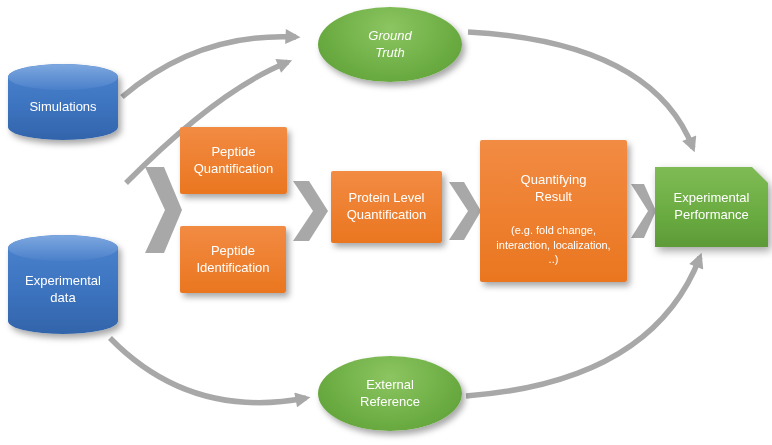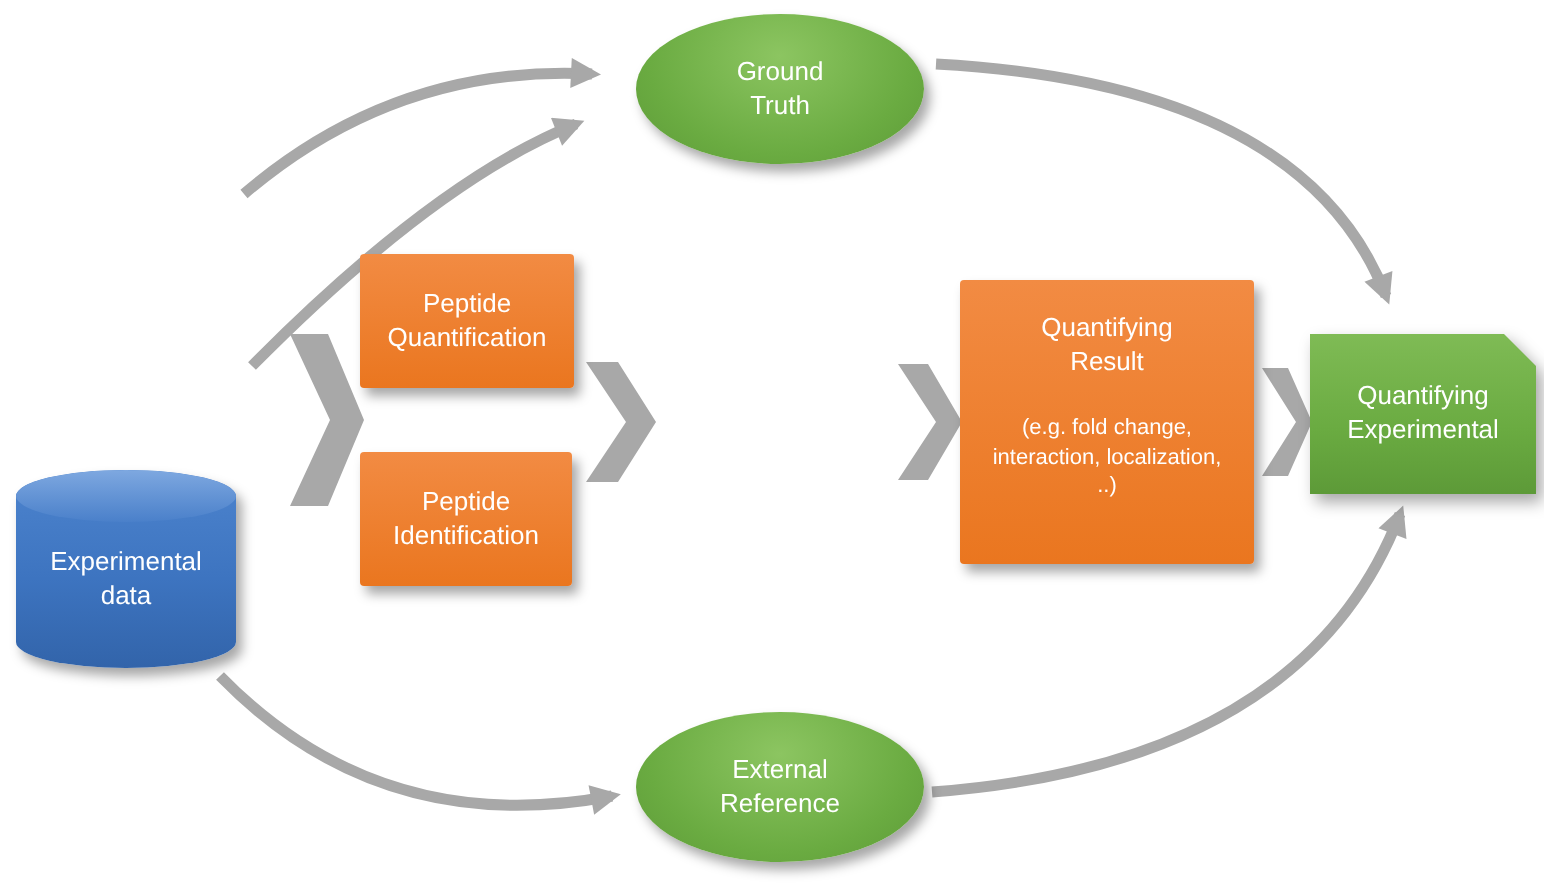--- a/index.html
+++ b/index.html
@@ -44,21 +44,21 @@
     background: radial-gradient(ellipse at 50% 28%, #8cc561 0%, var(--green, #6aab41) 65%, #5d9a38 100%);
     box-shadow: 3px 4px 6px rgba(0,0,0,0.35);
   }
 
   
   .obox {
     background: linear-gradient(180deg, #f28b43 0%, var(--orange, #ea761f) 100%);
     border-radius: 2px;
     box-shadow: 3px 4px 6px rgba(0,0,0,0.35);
   }
-  .obox.tall { flex-direction: column; justify-content: flex-start; padding-top: 16px; }
+  .obox.tall { flex-direction: column; justify-content: flex-start; padding-top: 32px; }
   .obox .detail { margin-top: 17px; font-size: 11px; line-height: 1.35; }
 
   
   .snip-wrap { position: absolute; filter: drop-shadow(3px 4px 4px rgba(0,0,0,0.35)); }
   .snip {
     position: relative; width: 100%; height: 100%;
     display: flex; align-items: center; justify-content: center;
     text-align: center; color: #fff; font-size: 13px; line-height: 1.3;
     background: linear-gradient(180deg, #7fbb55 0%, var(--green, #68a940) 60%, #5d9a38 100%);
     clip-path: polygon(0 0, calc(100% - 16px) 0, 100% 16px, 100% 100%, 0 100%);
@@ -84,41 +84,47 @@
     <path class="flow" marker-end="url(#ah)" d="M 468 32 Q 652 42 693 148"></path>
     <path class="flow" marker-end="url(#ah)" d="M 110 338 Q 190 420 306 398"></path>
     <path class="flow" marker-end="url(#ah)" d="M 466 396 Q 652 382 700 257"></path>
 
     <polygon class="block" points="145,167 164,167 182,210 164,253 145,253 165,210"></polygon>
     <polygon class="block" points="293,181 309,181 328,211 309,241 293,241 313,211"></polygon>
     <polygon class="block" points="449,182 464,182 481,211 464,240 449,240 468,211"></polygon>
     <polygon class="block" points="631,184 644,184 656,211 644,238 631,238 648,211"></polygon>
   </svg>
 
+  <div class="node cylinder" style="left:8px; top:64px; width:110px; height:76px;">
+    <span class="lbl w90">Simulations</span>
+  </div>
   <div class="node cylinder" style="left:8px; top:235px; width:110px; height:99px;">
     <span class="lbl w90">Experimental data</span>
   </div>
 
-  <div class="node ellipse" style="left:318px; top:7px; width:144px; height:75px;">
+  <div class="node ellipse" style="left:318px; top:7px; width:144px; height:75px;font-style:italic;">
     <span class="lbl w60">Ground Truth</span>
   </div>
   <div class="node ellipse" style="left:318px; top:356px; width:144px; height:75px;">
     <span class="lbl w70">External Reference</span>
   </div>
 
   <div class="node obox" style="left:180px; top:127px; width:107px; height:67px;">
     <span class="lbl w90">Peptide Quantification</span>
   </div>
   <div class="node obox" style="left:180px; top:226px; width:106px; height:67px;">
     <span class="lbl w90">Peptide Identification</span>
   </div>
+  <div class="node obox" style="left:331px; top:171px; width:111px; height:72px;">
+    <span class="lbl w90">Protein Level Quantification</span>
+  </div>
   <div class="node obox tall" style="left:480px; top:140px; width:147px; height:142px;">
     <span class="lbl w80">Quantifying Result</span>
     <span class="lbl detail w116">(e.g. fold change, interaction, localization, ..)</span>
   </div>
 
   <div class="snip-wrap" style="left:655px; top:167px; width:113px; height:80px;">
     <div class="snip">
-      <span class="lbl w80">Quantifying Experimental</span>
+      <span class="lbl w80">Experimental Performance</span>
     </div>
   </div>
 
 </div>
 
 </body></html>

